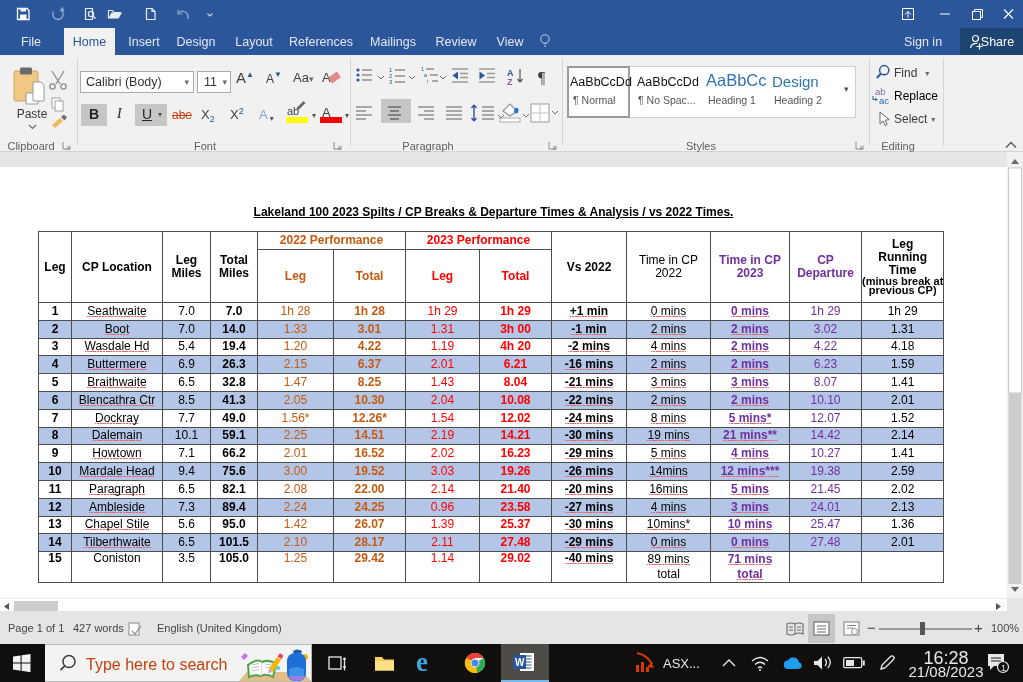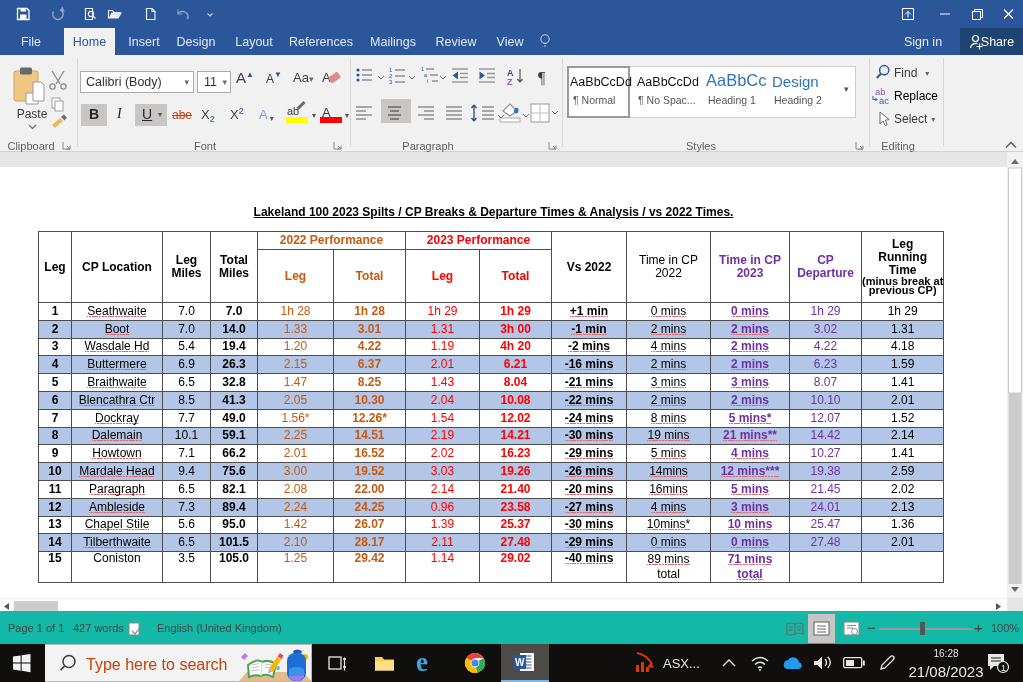--- a/index.html
+++ b/index.html
@@ -26,21 +26,21 @@
   #docstrip { left:0; top:152px; width:1007px; height:15px; background:#e6e6e6; }
   #page { left:0; top:167px; width:1007px; height:431px; background:#fff; overflow:hidden; }
 
   
   #vscroll { left:1007px; top:152px; width:16px; height:446px; background:#f1f1f1; }
   
   #hscroll { left:0; top:598px; width:1007px; height:13px; background:#fff; border-top:1px solid #ebebeb;}
   #hcorner { left:1007px; top:598px; width:16px; height:13px; background:#e6e6e6; }
 
   
-  #statusbar { left:0; top:611px; width:1023px; height:33px; background:#14b8a6; font-size:11px; color:#444; }
+  #statusbar { left:0; top:611px; width:1023px; height:33px; background:#e5e5e5; font-size:11px; color:#444; }
 
   
   #taskbar { left:0; top:644px; width:1023px; height:38px; background:#100f0d; }
 
   
   #doctitle { position:absolute; top:38px; left:0; width:987px; text-align:center; font-size:12px; font-weight:bold; color:#000; }
   #doctitle span { text-decoration:underline; }
   table#tbl { position:absolute; left:38px; top:64px; border-collapse:collapse; table-layout:fixed; }
   #tbl td { border:1px solid #4d4d4d; text-align:center; font-size:12px; padding:0; overflow:hidden; white-space:nowrap; line-height:13px; }
   #tbl tr.dr { height:17.8px; }
@@ -738,21 +738,21 @@
   <svg width="22" height="12" style="position:absolute;left:843px;top:13px">
     <rect x="0.7" y="0.7" width="18" height="10" rx="1.5" fill="none" stroke="#e8e8e8" stroke-width="1.3"></rect>
     <rect x="19.8" y="3.5" width="2 " height="5" fill="#e8e8e8"></rect>
     <rect x="3" y="3" width="8" height="6" fill="#e8e8e8"></rect>
   </svg>
 
   <svg width="18" height="18" style="position:absolute;left:878px;top:10px">
     <path d="M3 15 l1 -4 8 -8 q2 -2 3.5 -0.5 q1.5 1.5 -0.5 3.5 l-8 8 z" fill="none" stroke="#e8e8e8" stroke-width="1.3"></path>
     <path d="M3 15 l3 -1" stroke="#e8e8e8"></path>
   </svg>
-  <div class="abs" style="left:908px;top:4px;width:76px;text-align:center;font-size:10px;color:#e8e8e8;">16:28</div>
+  <div class="abs" style="left:908px;top:4px;width:76px;text-align:center;font-size:18px;color:#e8e8e8;">16:28</div>
   <div class="abs" style="left:908px;top:19px;width:76px;text-align:center;font-size:15px;color:#e8e8e8;">21/08/2023</div>
 
   <svg width="24" height="22" style="position:absolute;left:986px;top:8px">
     <path d="M2 2 h16 v12 h-10 l-4 4 v-4 h-2 z" fill="#e8e8e8"></path>
     <path d="M5 6 h10 M5 9 h10" stroke="#1a1a1a" stroke-width="1.2"></path>
     <circle cx="17" cy="15" r="5.5" fill="#10100f" stroke="#e8e8e8" stroke-width="1.2"></circle>
     <text x="15" y="19" font-size="9" fill="#e8e8e8" font-family="Liberation Sans">1</text>
   </svg>
 </div>
 

